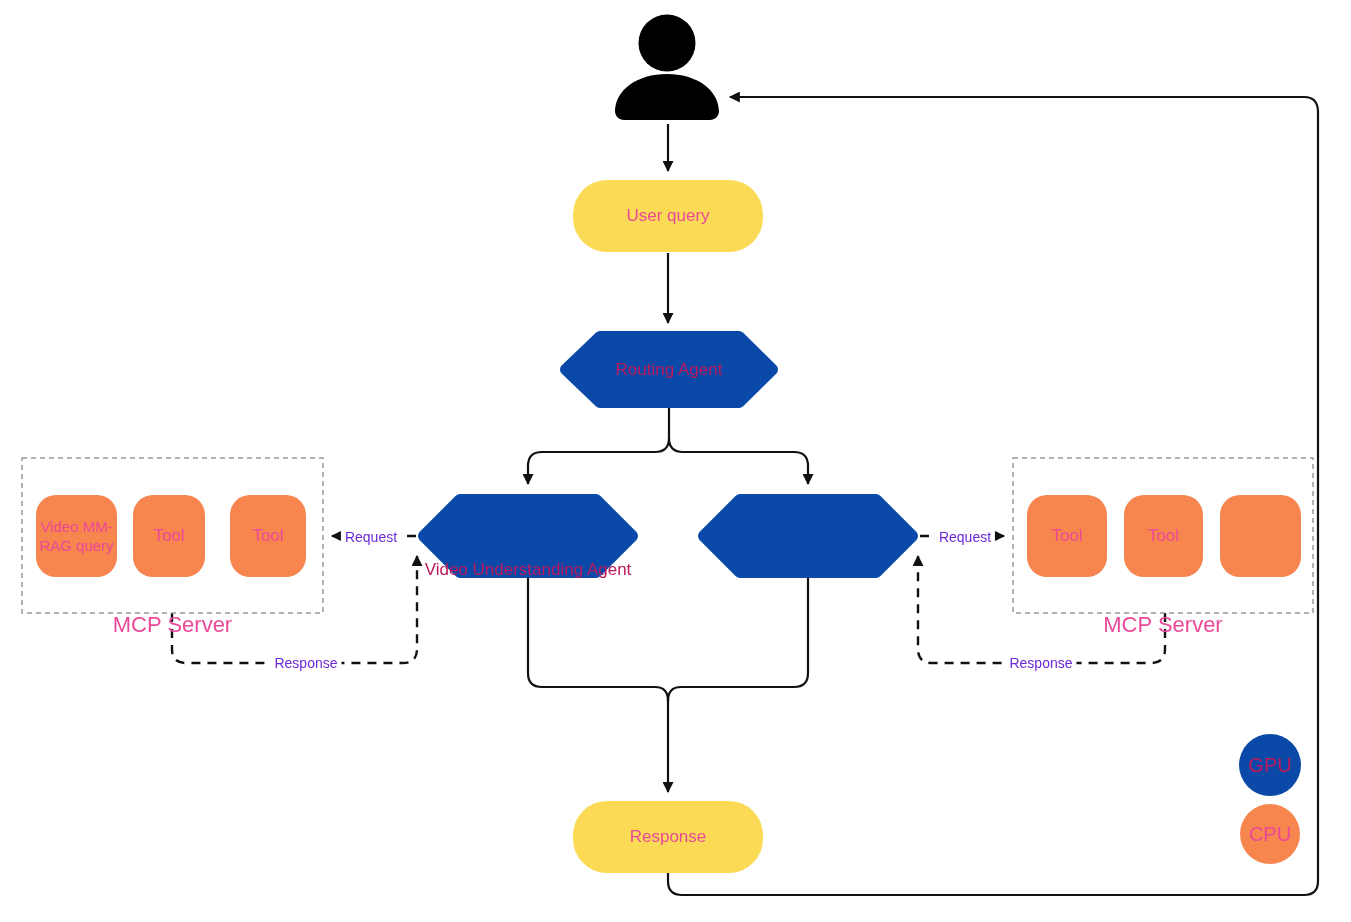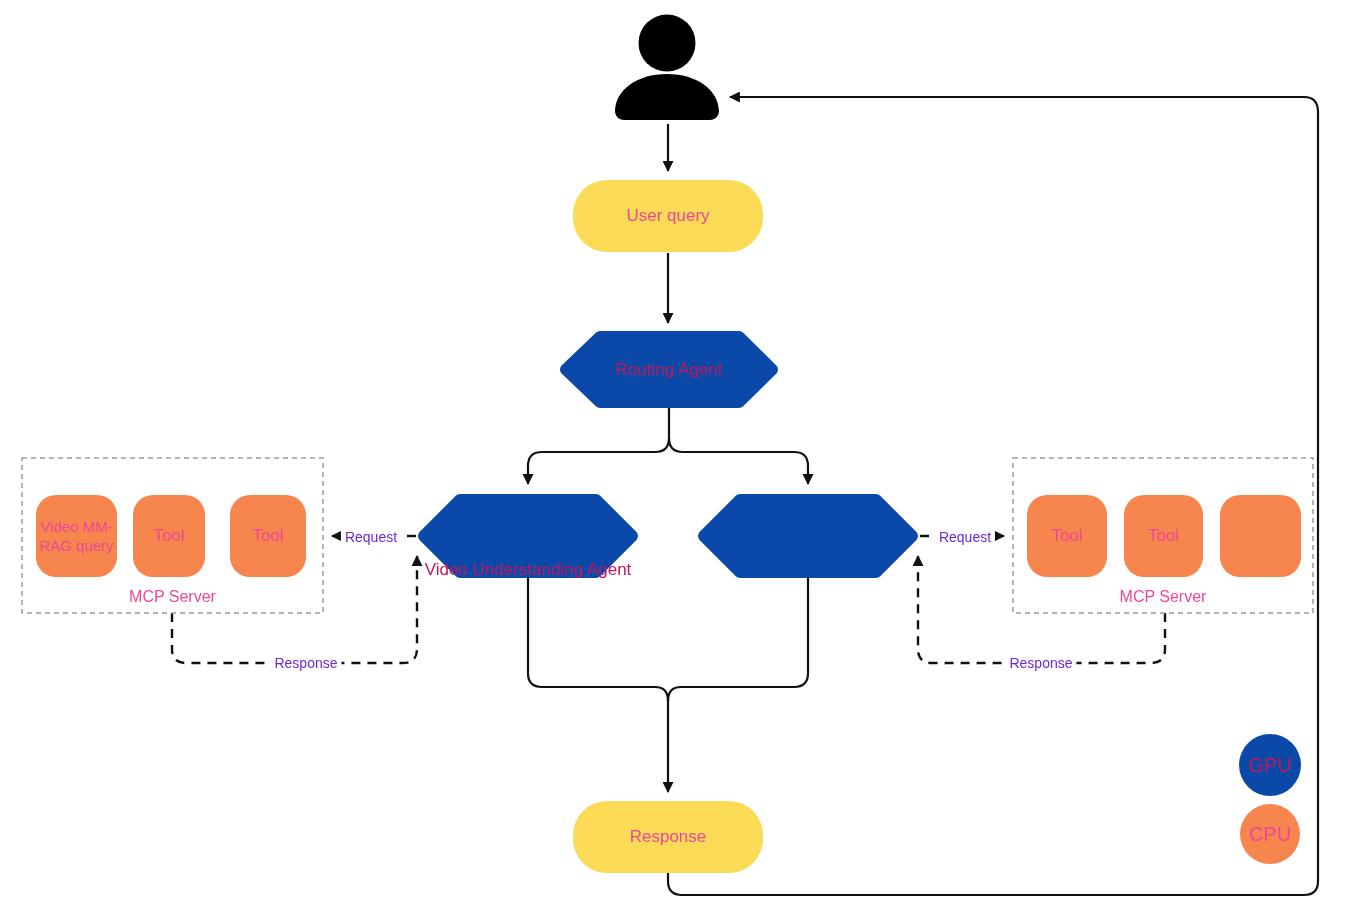--- a/index.html
+++ b/index.html
@@ -13,21 +13,21 @@
   .canvas svg.layer{position:absolute;left:0;top:0;}
   .lbl{
     position:absolute;display:flex;align-items:center;justify-content:center;
     text-align:center;color:#ec4899;line-height:1.25;
   }
   .lbl.white{color:#be185d;}
   .node-lbl{font-size:17px;}
   .tool-lbl{font-size:17px;}
   .tool-lbl.small{font-size:15px;line-height:1.3;}
   .tool-lbl.med{font-size:16px;line-height:1.3;}
-  .mcp-lbl{font-size:16px;}
+  .mcp-lbl{font-size:22px;margin-top:28px;}
   .edge-lbl{
     position:absolute;background:#ffffff;color:#6d28d9;font-size:14px;
     padding:1px 4px;white-space:nowrap;transform:translate(-50%,-50%);
   }
   .legend-lbl{font-size:20px;}
 </style>
 </head>
 <body>
 
 <div class="canvas">

